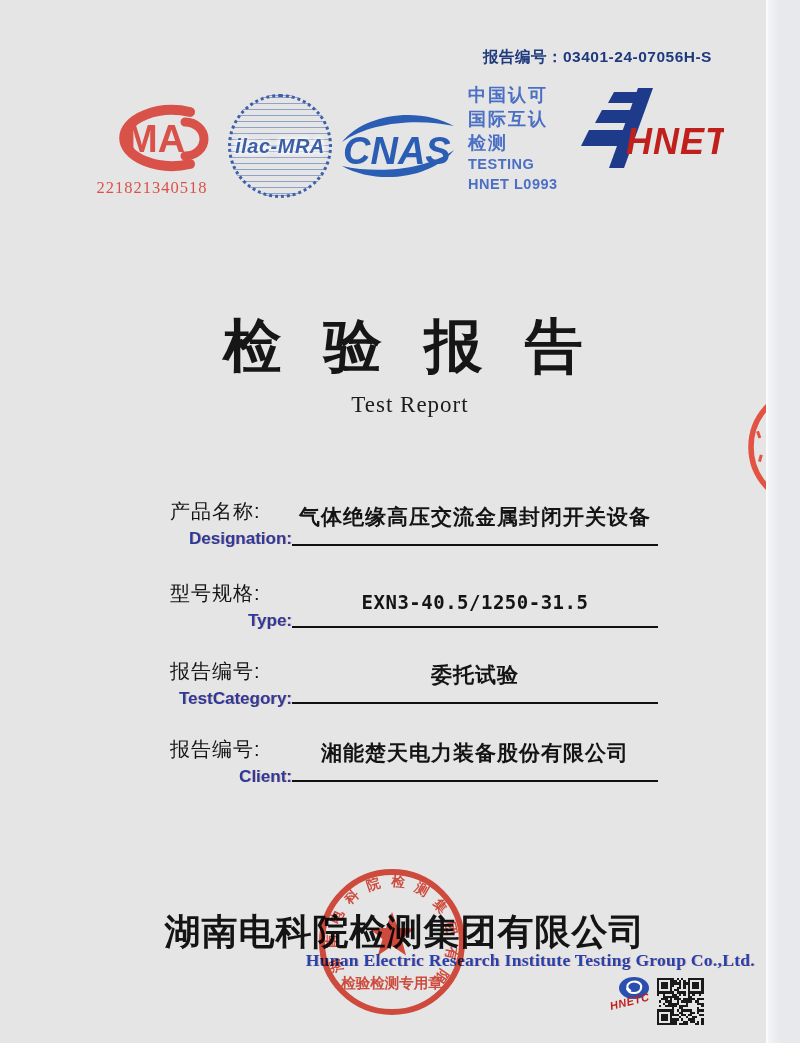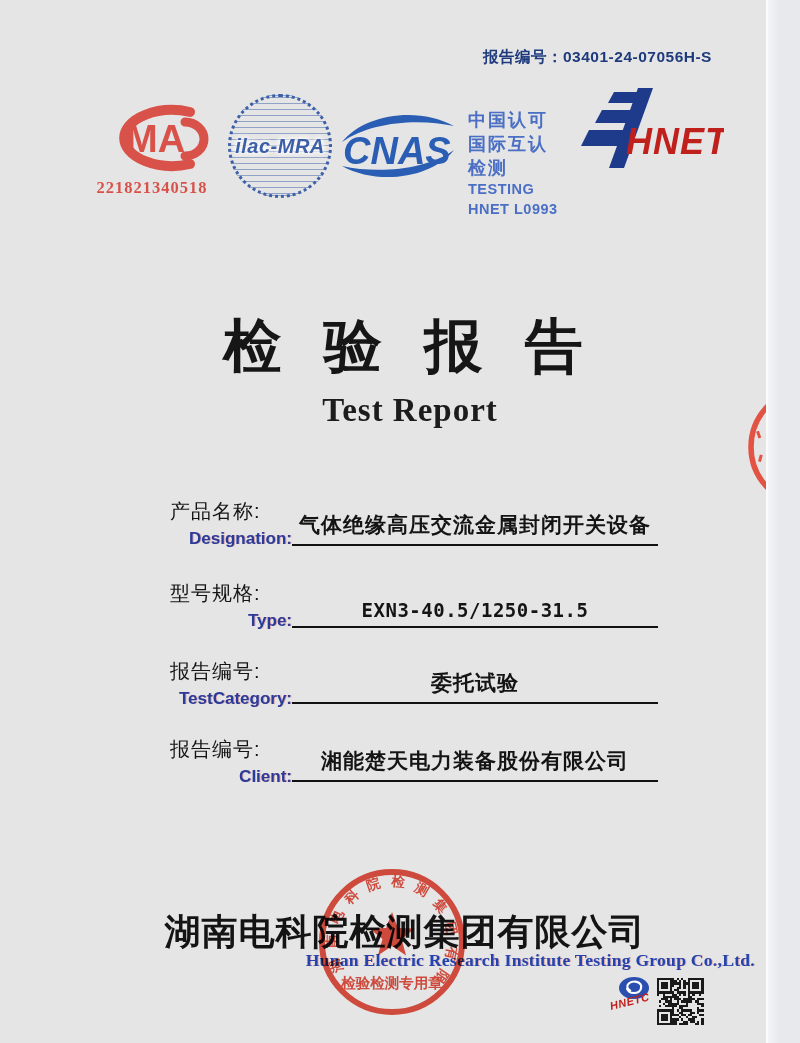--- a/index.html
+++ b/index.html
@@ -14,61 +14,61 @@
     background:linear-gradient(to right,#f4f5f7 0,#e7e9ec 35%,#e7e9ec 100%);
     border-left:2px solid #fbfbfc;
   }
   
   .report-no {
     position:absolute; top:47px; left:483px; color:#1e3a7d;
     font-size:15.5px; font-weight:bold; letter-spacing:0.5px; white-space:nowrap;
   }
   
   .cma { position:absolute; top:100px; left:93px; width:118px; text-align:center; }
-  .cma-number { color:#d95249; font-weight:bold; font-size:16.5px; letter-spacing:1px; margin-top:-4px; font-family:"Liberation Serif",serif; }
+  .cma-number { color:#d95249; font-weight:normal; font-size:16.5px; letter-spacing:1px; margin-top:-4px; font-family:"Liberation Serif",serif; }
   .ilac {
     position:absolute; top:94px; left:228px; width:104px; height:104px;
     border-radius:50%; border:3px dotted #3c5fa8;
     background:repeating-linear-gradient(to bottom, rgba(60,95,168,.5) 0 1.5px, rgba(255,255,255,0) 1.5px 6px);
     display:flex; align-items:center; justify-content:center;
   }
   .ilac-inner {
     font-weight:bold; font-style:italic; font-size:20px; color:#3c5fa8;
     text-shadow:0 0 5px #fff, 0 0 5px #fff, 0 0 8px #fff; letter-spacing:0.5px;text-align:right;
   }
   .cnas { position:absolute; top:106px; left:336px; }
   .accred {
-    position:absolute; top:109px; left:468px; color:#4a6fc4; font-weight:bold;
+    position:absolute; top:84px; left:468px; color:#4a6fc4; font-weight:bold;
     line-height:1.32; font-size:18px; letter-spacing:2px;
   }
   .accred .en { font-size:14.5px; letter-spacing:0.5px; line-height:1.35; }
   .hnet { position:absolute; top:86px; left:574px; }
   
   .title-zh {
     position:absolute; top:308px; left:55px; width:710px; text-align:center;
     font-family:"Liberation Serif", serif; font-weight:bold; color:#161616;
     font-size:58px; letter-spacing:14px;
   }
   .title-en {
     position:absolute; top:392px; left:55px; width:710px; text-align:center;
-    font-family:"Liberation Serif", serif; font-weight:bold; color:#1c1c1c;
-    font-size:33px; letter-spacing:1px;
+    font-family:"Liberation Serif", serif; font-weight:normal; color:#1c1c1c;
+    font-size:23px; letter-spacing:1px;
   }
   
   .field-row { position:absolute; left:0; width:766px; height:60px; }
   .f-label { position:absolute; left:170px; width:122px; text-align:left; }
   .f-label .zh { font-size:20px; font-weight:normal; color:#141414; letter-spacing:1px; }
   .f-label .en {
     font-size:17px; font-weight:bold; color:#2a3b9a; text-align:right; margin-top:4px;
     text-shadow:1px 0 0 rgba(200,40,40,.30);
   }
   .f-value {
     position:absolute; left:292px; width:366px; height:42px;
     border-bottom:2.5px solid #111; display:flex; align-items:flex-end; justify-content:center;
-    font-size:21px; font-weight:bold; color:#141414; letter-spacing:1px; padding-bottom:5px;
+    font-size:21px; font-weight:bold; color:#141414; letter-spacing:1px; padding-bottom:13px;
   }
   .f-value.mono { font-family:"DejaVu Sans Mono", monospace; font-size:19px; letter-spacing:0.5px; }
   
   .company-zh {
     position:absolute; top:908px; left:55px; width:700px; text-align:center;
     font-size:36px; font-weight:bold; color:#141414; letter-spacing:1px;
   }
   .company-en {
     position:absolute; top:950px; left:55px; width:700px; text-align:right;
     font-family:"Liberation Serif", serif; font-weight:bold; font-size:17.5px;

